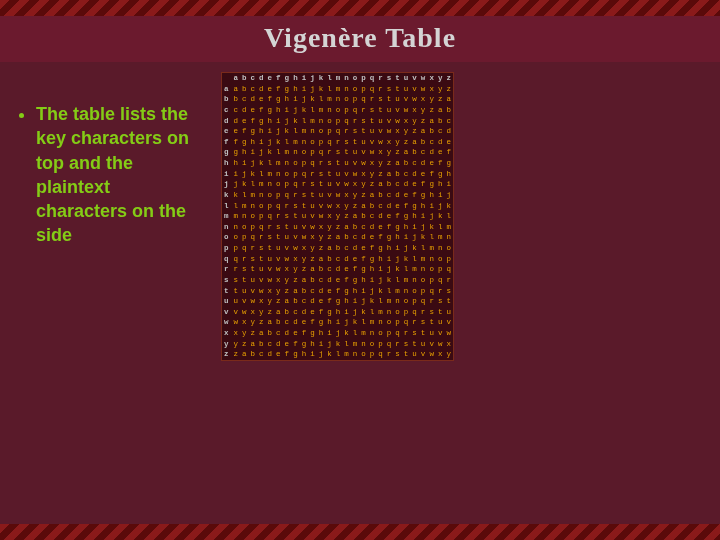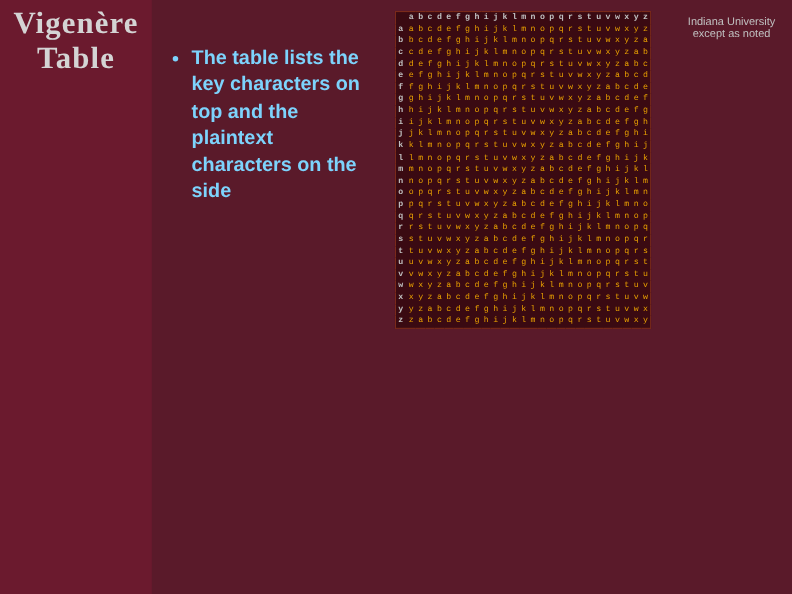--- a/index.html
+++ b/index.html
@@ -40,21 +40,21 @@
       min-width: 185px;
       padding-top: 30px;
     }
 
     .left-panel ul {
       list-style: disc;
       padding-left: 18px;
     }
 
     .left-panel ul li {
-      color: #7dd3fc;
+      color: #84cc16;
       font-size: 18px;
       font-weight: bold;
       line-height: 1.35;
       font-family: Arial, sans-serif;
     }
 
     .table-container {
       flex: 1;
       overflow: hidden;
     }
@@ -90,20 +90,21 @@
     .copyright {
       text-align: center;
       color: #c0c0c0;
       font-size: 10px;
       padding: 4px 0 2px 0;
       background: #5a1a2a;
     }
 
     .main-wrapper {
       display: flex;
+      flex-direction: column;
       height: 540px;
     }
 
     
     .wave-bar {
       height: 16px;
       background: linear-gradient(135deg, #8a1a1a 25%, #5a0a0a 25%, #5a0a0a 50%, #8a1a1a 50%, #8a1a1a 75%, #5a0a0a 75%);
       background-size: 20px 20px;
     }
   </style>
@@ -912,17 +913,16 @@
               <td>x</td>
               <td>y</td>
             </tr>
           </tbody>
         </table>
     </div>
   </div>
 
   <div class="copyright">
     <br>
-    <span>Indiana University except as noted</span>
   </div>
 
   <div class="wave-bar"></div>
 </div>
 
 </body></html>

